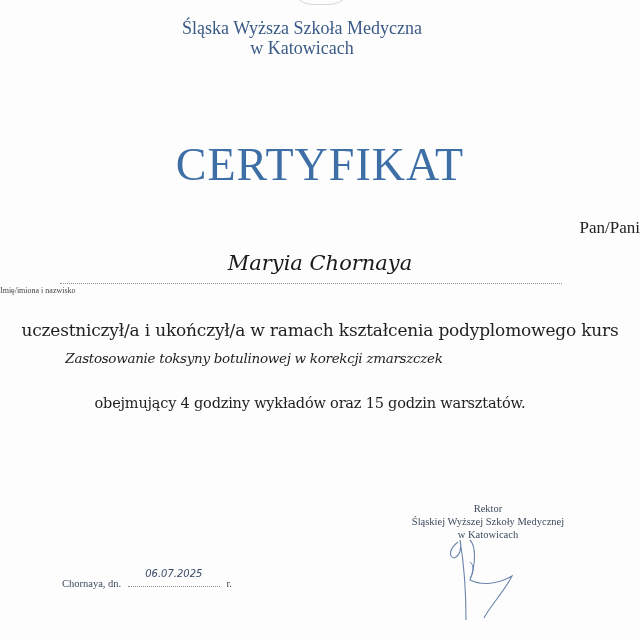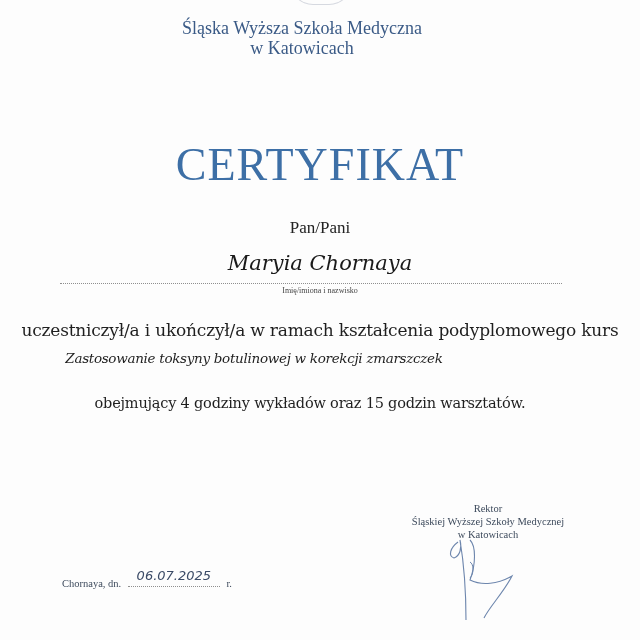--- a/index.html
+++ b/index.html
@@ -52,21 +52,21 @@
       font-size: 46px;
       letter-spacing: 1px;
       color: #3d6fa6;
       line-height: 50px;
     }
     .salutation {
       position: absolute;
       top: 218px;
       left: 0;
       width: 640px;
-      text-align: center;
+      text-align: right;
       font-family: "Liberation Serif", serif;
       font-size: 17px;
       color: #222;
     }
     .name {
       position: absolute;
       top: 251px;
       left: 0;
       width: 640px;
       text-align: center;
@@ -80,21 +80,20 @@
       left: 60px;
       top: 283px;
       width: 502px;
       border-top: 1px dotted #8f8f8f;
     }
     .name-caption {
       position: absolute;
       top: 286px;
       left: 0;
       width: 640px;
-      text-align: center;
       font-family: "Liberation Serif", serif;
       font-size: 8px;
       color: #444;
     }
     .participation {
       position: absolute;
       top: 320px;
       left: 0;
       width: 640px;
       text-align: center;
@@ -176,21 +175,21 @@
       height: 12px;
     }
     .date-value {
       position: absolute;
       left: 0;
       right: 0;
       top: -6px;
       text-align: center;
       font-family: "DejaVu Sans", sans-serif;
       font-style: italic;
-      font-size: 13px;
+      font-size: 10px;
       color: #3a4a66;
     }
     .date-suffix { display: inline-block; }
   </style>
 </head>
 <body>
 
 <div class="page">
 
   <div class="emblem"></div>

